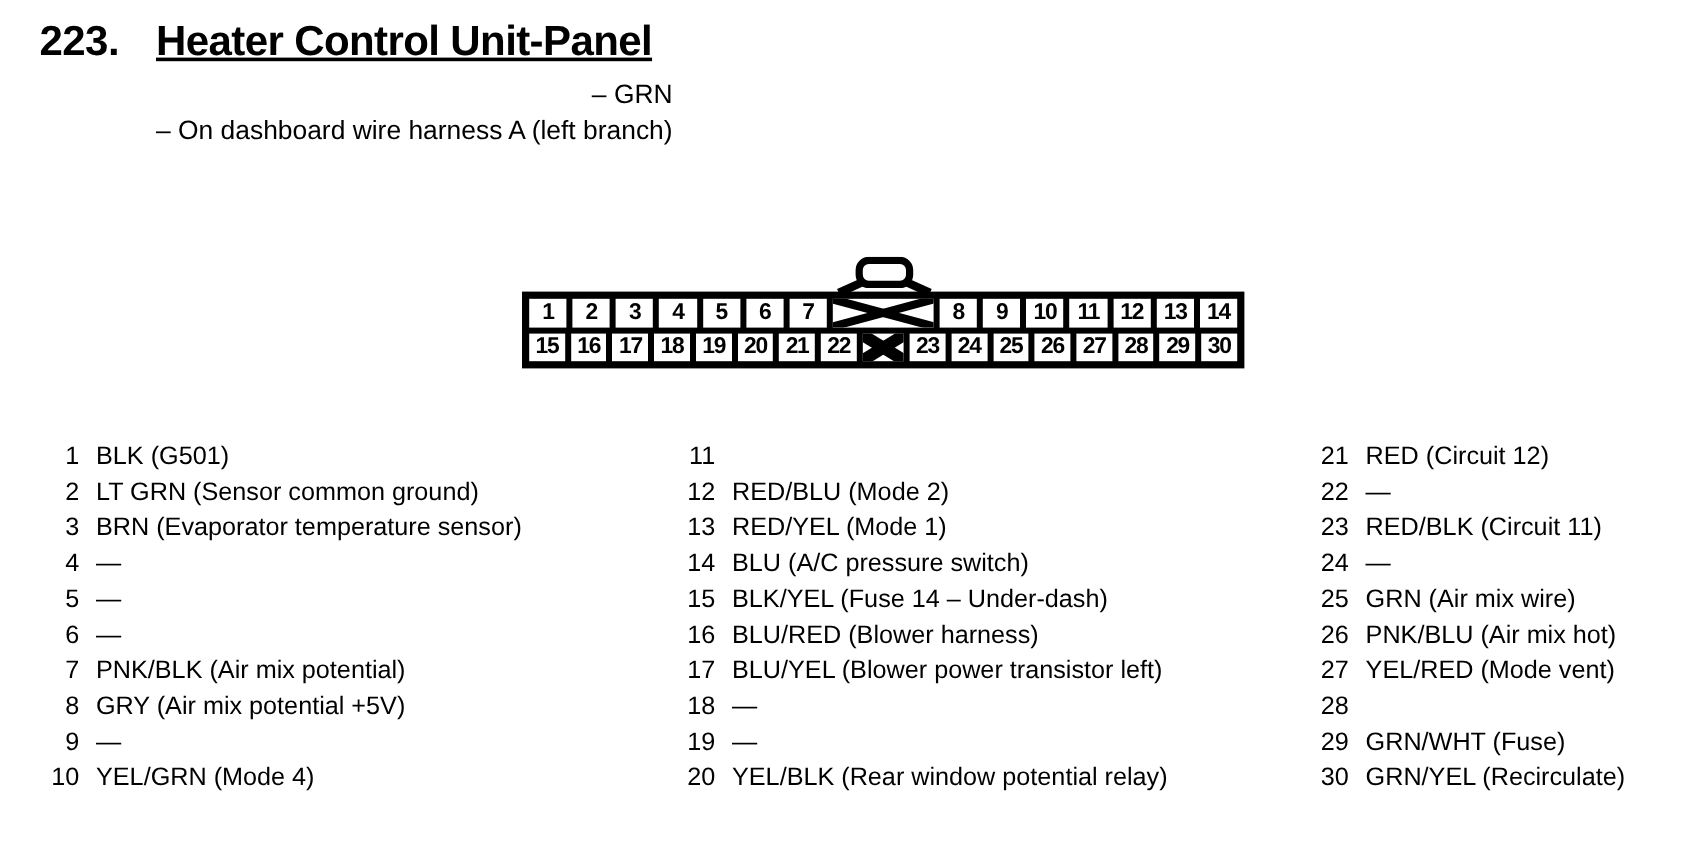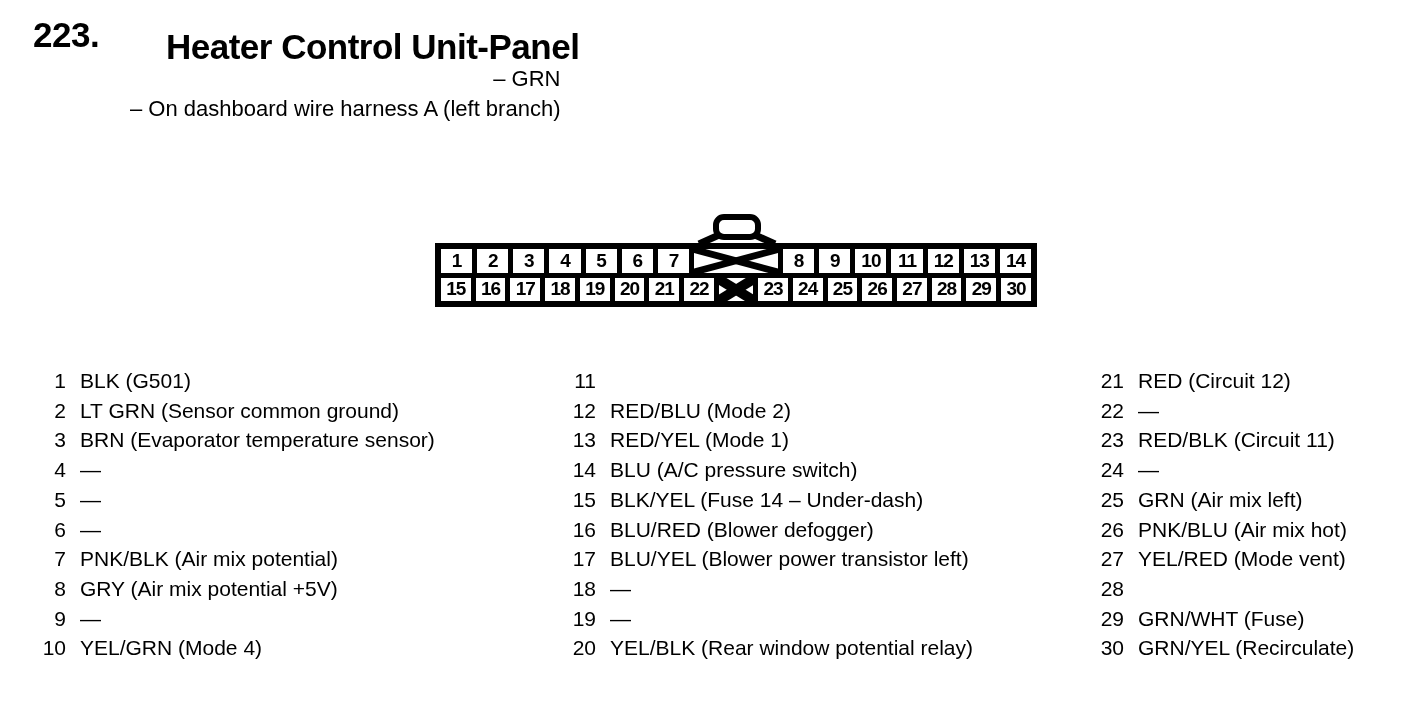--- a/index.html
+++ b/index.html
@@ -15,24 +15,23 @@
 
   
   .header {
     position: absolute; left: 33px; top: 16px;
     display: flex;
     font-weight: bold;
     font-size: 35px;
     line-height: 38px;
     letter-spacing: -0.5px;
     white-space: nowrap;
-    gap: 24px;
   }
   .title-num { width: 97px; flex: none; }
-  .title-text { margin: 12px; font-size: inherit; font-weight: inherit; }
+  .title-text { margin: 0; font-size: inherit; font-weight: inherit; text-decoration: underline; }
 
   .notes {
     position: absolute; left: 130px; top: 64px;
     font-size: 22px;
     line-height: 29.5px;
     white-space: nowrap;
     text-align: right;
   }
 
   
@@ -202,21 +201,21 @@
       <div class="pin-row">
         <span class="pin-num">14</span>
         <span class="pin-desc">BLU (A/C pressure switch)</span>
       </div>
       <div class="pin-row">
         <span class="pin-num">15</span>
         <span class="pin-desc">BLK/YEL (Fuse 14 – Under-dash)</span>
       </div>
       <div class="pin-row">
         <span class="pin-num">16</span>
-        <span class="pin-desc">BLU/RED (Blower defogger)</span>
+        <span class="pin-desc">BLU/RED (Blower harness)</span>
       </div>
       <div class="pin-row">
         <span class="pin-num">17</span>
         <span class="pin-desc">BLU/YEL (Blower power transistor left)</span>
       </div>
       <div class="pin-row">
         <span class="pin-num">18</span>
         <span class="pin-desc">—</span>
       </div>
       <div class="pin-row">
@@ -240,21 +239,21 @@
       <div class="pin-row">
         <span class="pin-num">23</span>
         <span class="pin-desc">RED/BLK (Circuit 11)</span>
       </div>
       <div class="pin-row">
         <span class="pin-num">24</span>
         <span class="pin-desc">—</span>
       </div>
       <div class="pin-row">
         <span class="pin-num">25</span>
-        <span class="pin-desc">GRN (Air mix left)</span>
+        <span class="pin-desc">GRN (Air mix wire)</span>
       </div>
       <div class="pin-row">
         <span class="pin-num">26</span>
         <span class="pin-desc">PNK/BLU (Air mix hot)</span>
       </div>
       <div class="pin-row">
         <span class="pin-num">27</span>
         <span class="pin-desc">YEL/RED (Mode vent)</span>
       </div>
       <div class="pin-row">

